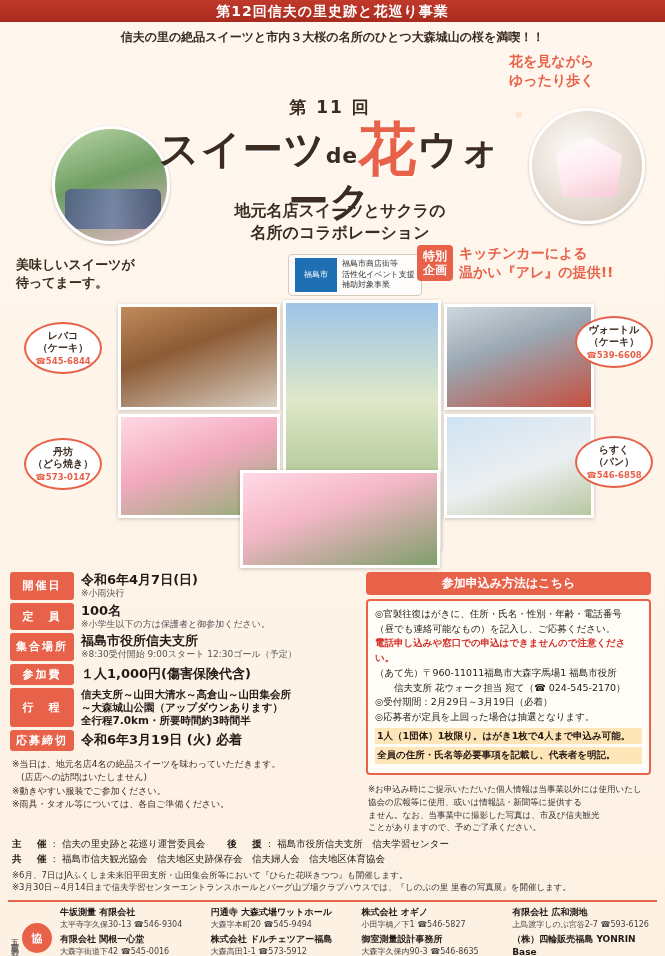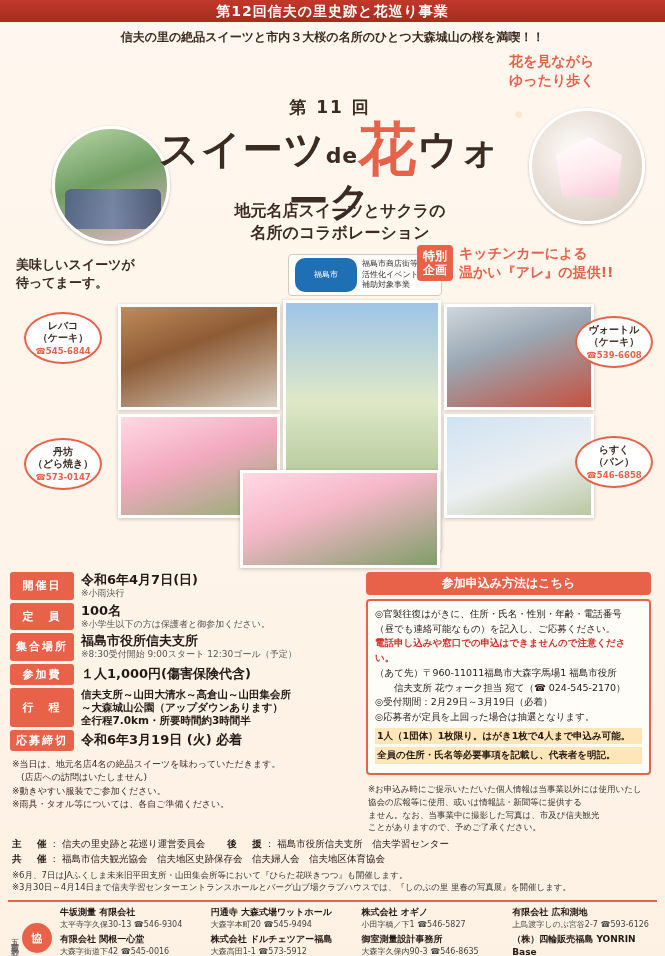--- a/index.html
+++ b/index.html
@@ -78,21 +78,21 @@
   .bubble-left {
     position:absolute; left:16px; top:208px; width:170px;
     font-size:13px; color:#3b2b20; font-weight:bold; line-height:1.4;
   }
   .sponsor-chip {
     position:absolute; left:288px; top:206px;
     display:flex; align-items:center; gap:5px;
     background:#ffffffcc; border:1px solid #d8cabb; border-radius:4px;
     padding:3px 6px;
   }
-  .chip-logo{ width:62px;height:34px;background:#1f6fb4;color:#fff;border-radius:10px;
+  .chip-logo{ width:42px;height:34px;background:#1f6fb4;color:#fff;border-radius:0;
     display:flex;align-items:center;justify-content:center;font-size:8px;line-height:1.1;text-align:center;}
   .chip-txt{ font-size:8px; line-height:1.35; color:#333; }
   .special {
     position:absolute; right:8px; top:196px; width:240px;
     display:flex; align-items:center; gap:6px;
   }
   .sp-badge{ background:#e8624a;color:#fff;font-size:12px;font-weight:bold;
     border-radius:4px;padding:4px 6px;line-height:1.2;text-align:center;}
   .sp-txt{ color:#e8624a;font-weight:bold;font-size:14px;line-height:1.35;}
   
@@ -104,21 +104,21 @@
   .p4 { left:118px; top:114px; width:162px; height:104px; background:linear-gradient(160deg,#ffd9e4,#f2a9bf 45%,#8fae73); }
   .p5 { left:444px; top:114px; width:150px; height:104px; background:linear-gradient(160deg,#cfe3f3,#eceff1 55%,#b8c6a0); }
   .p6 { left:240px; top:170px; width:200px; height:98px; background:linear-gradient(160deg,#ffd9e4,#f5b7c8 40%,#7f9e6a); }
   .tag {
     position:absolute; width:78px; height:52px; border-radius:50%;
     background:#fff; border:2px solid #e8624a; color:#3b2b20;
     display:flex; flex-direction:column; align-items:center; justify-content:center;
     font-size:10px; font-weight:bold; line-height:1.25; text-align:center;
   }
   .tag .tel{ color:#e8624a; font-size:8.5px; font-weight:bold; margin-top:1px;}
-  .tag-lv { left:24px; top:12px; }
+  .tag-lv { left:24px; top:22px; }
   .tag-tan{ left:24px; top:138px; }
   .tag-vo { right:12px; top:16px; }
   .tag-rs { right:12px; top:136px; }
   
   .infowrap { display:flex; gap:8px; padding:2px 10px 0 10px; }
   .infotable { width:348px; }
   .irow { display:flex; align-items:stretch; margin-bottom:3px; }
   .ikey {
     width:64px; flex:0 0 64px;
     background:#e8624a; color:#fff; font-size:11px; font-weight:bold;

